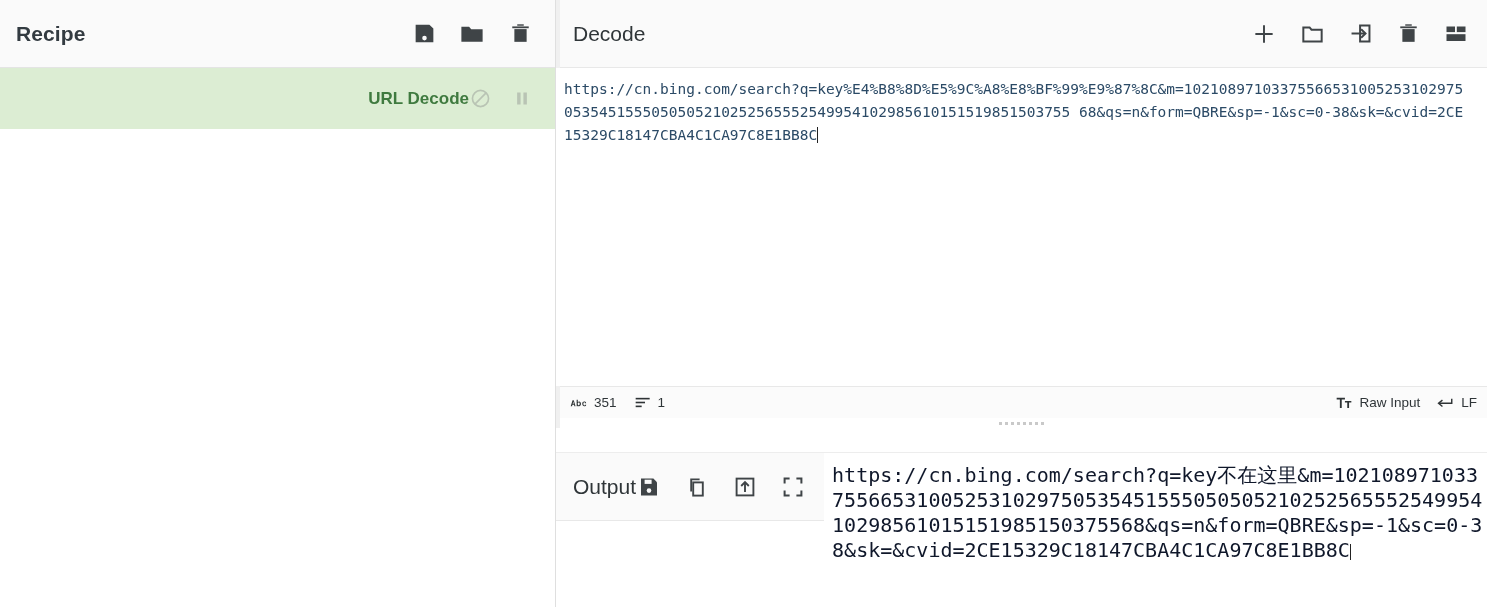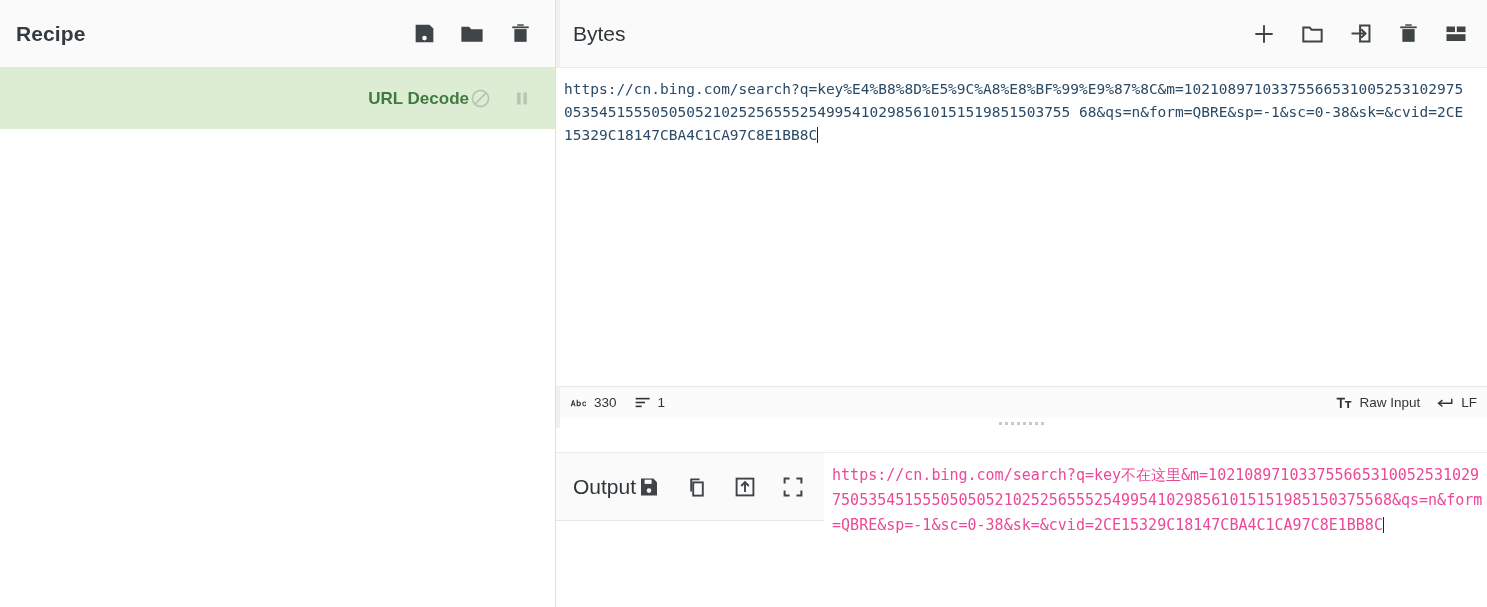--- a/index.html
+++ b/index.html
@@ -192,23 +192,23 @@
   }
   .output-icons { display: flex; align-items: center; gap: 22px; }
   .output-icons .ic {
     width: 26px; height: 26px;
     display: flex; align-items: center; justify-content: center;
     color: #3f4447;
     cursor: pointer;
   }
   .output-editor-text {
     font-family: "DejaVu Sans Mono", "Liberation Mono", monospace;
-    font-size: 15px;
+    font-size: 20px;
     line-height: 25px;
-    color: #ec4899;
+    color: #0f172a;
     white-space: pre-wrap;
     word-break: break-all;
     padding: 0 2px 0 8px;
     margin: 0;
   }
 
   
   .io-gutter {
     position: absolute;
     left: 0; top: 0;
@@ -270,21 +270,21 @@
       </div>
     </div>
   </div>
 
   <div class="io-pane">
 
     <div class="input-section">
       <div class="io-gutter"></div>
 
       <div class="io-title-bar">
-        <div class="io-title">Bytes</div>
+        <div class="io-title">Decode</div>
         <div class="title-icons">
 
           <span class="ic">
             <svg width="26" height="26" viewBox="0 0 24 24" fill="none" stroke="currentColor" stroke-width="1.8" aria-hidden="true">
               <line x1="12" y1="4" x2="12" y2="20"></line>
               <line x1="4" y1="12" x2="20" y2="12"></line>
             </svg>
           </span>
 
           <span class="ic">
@@ -327,21 +327,21 @@
         <div class="status-left">
 
           <span class="status-item">
             <span class="ic">
               <svg width="17" height="12" viewBox="0 0 24 16" fill="currentColor" aria-hidden="true">
                 <path d="M1 12.5L3.6 4h1.7l2.6 8.5H6.2l-.5-1.9H3.4l-.5 1.9zM3.8 9.2h1.6L4.6 6z"></path>
                 <path d="M9.4 12.5V3.4h1.6v3.2a2.5 2.5 0 0 1 1.9-.8c1.6 0 2.6 1.3 2.6 3.4s-1 3.5-2.6 3.5a2.4 2.4 0 0 1-2-.9v.7zm1.5-3.3c0 1.3.5 2.1 1.4 2.1s1.4-.8 1.4-2.1-.5-2-1.4-2-1.4.7-1.4 2z"></path>
                 <path d="M22.9 10.3c-.2 1.5-1.2 2.4-2.7 2.4-1.8 0-2.9-1.3-2.9-3.5S18.4 5.8 20.2 5.8c1.5 0 2.5.9 2.6 2.4h-1.5c-.1-.7-.5-1.1-1.1-1.1-.8 0-1.3.8-1.3 2.1s.5 2.2 1.3 2.2c.6 0 1-.4 1.2-1.1z"></path>
               </svg>
             </span>
-            <span class="status-val">330</span>
+            <span class="status-val">351</span>
           </span>
 
           <span class="status-item">
             <span class="ic">
               <svg width="16" height="13" viewBox="0 0 24 18" fill="currentColor" aria-hidden="true">
                 <rect x="1" y="2" width="21" height="2.4"></rect>
                 <rect x="1" y="7.8" width="14" height="2.4"></rect>
                 <rect x="1" y="13.6" width="9" height="2.4"></rect>
               </svg>
             </span>

